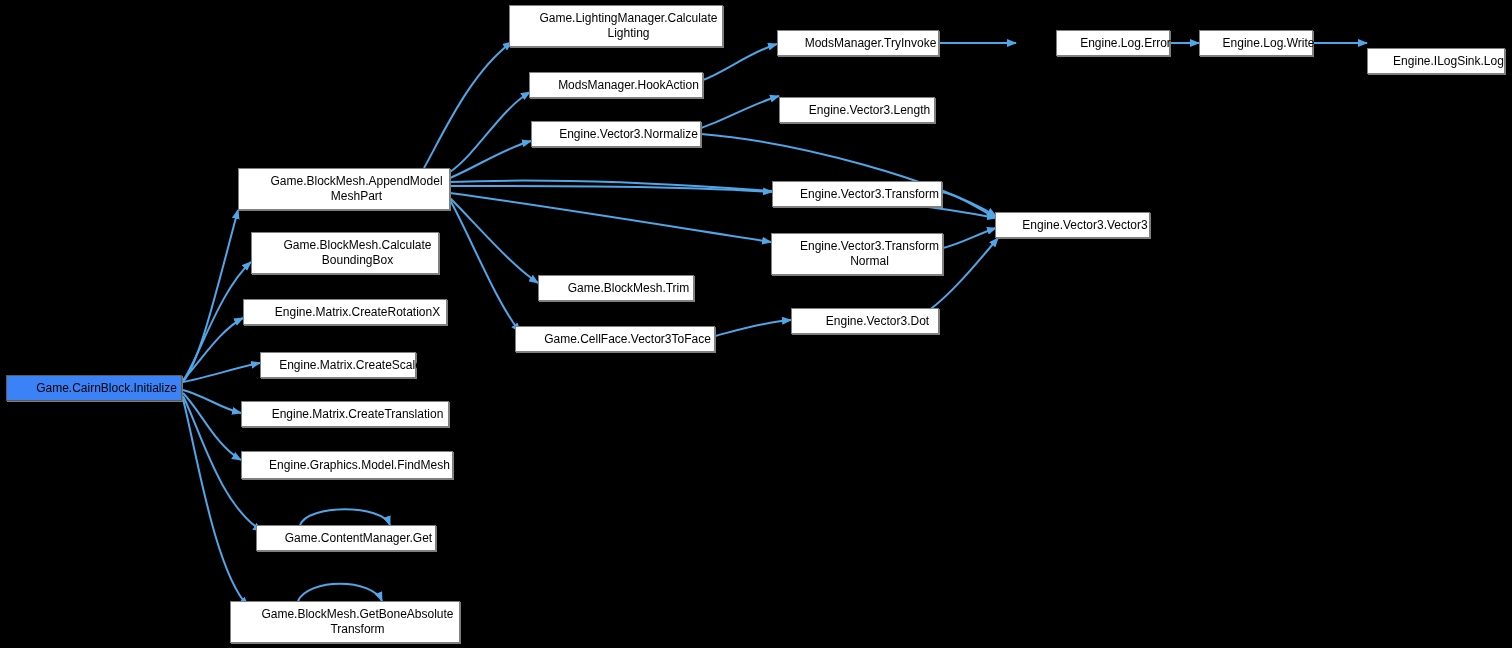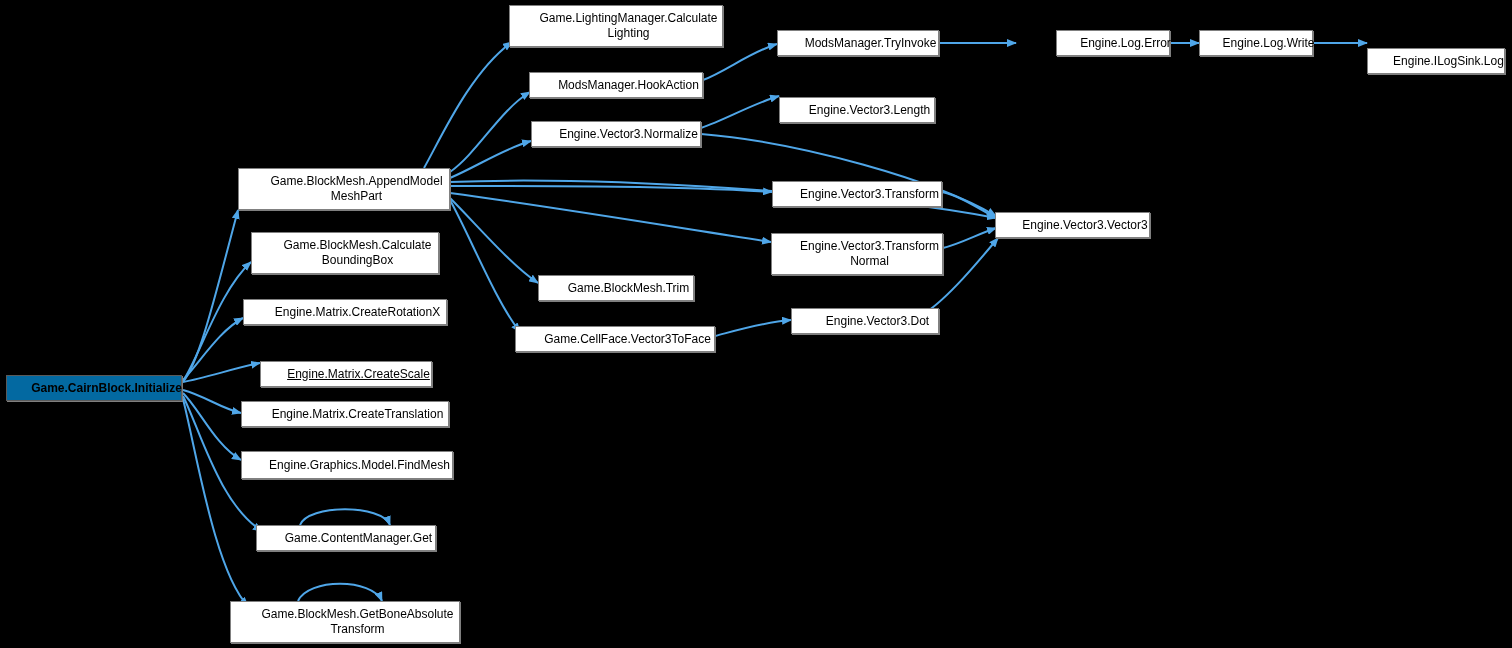--- a/index.html
+++ b/index.html
@@ -35,23 +35,22 @@
     text-align: center;
     color: #000000;
     font-size: 12px;
     line-height: 15px;
     letter-spacing: 0px;
     white-space: pre-line;
     z-index: 2;
     padding-left: 25px;
   }
   .node.root {
-    background: #0369a1;
+    background: #3b82f6;
     border: 1px solid #5a5a5a;
-    font-weight: bold;
   }
 </style>
 </head>
 <body>
 
 <div id="canvas">
 
   <svg class="edges" xmlns="http://www.w3.org/2000/svg">
     <defs>
       <marker id="arrowhead" markerWidth="10" markerHeight="8" refX="9" refY="4" orient="auto" markerUnits="userSpaceOnUse">
@@ -90,21 +89,21 @@
       </g>
   </svg>
 
   <div id="node-layer">
       <div class="node root" style="left: 6px; top: 375px; width: 176px; height: 26px;">Game.CairnBlock.Initialize</div>
       <div class="node" style="left: 238px; top: 168px; width: 212px; height: 42px;">Game.BlockMesh.AppendModel
 MeshPart</div>
       <div class="node" style="left: 251px; top: 232px; width: 188px; height: 42px;">Game.BlockMesh.Calculate
 BoundingBox</div>
       <div class="node" style="left: 243px; top: 299px; width: 204px; height: 26px;">Engine.Matrix.CreateRotationX</div>
-      <div class="node" style="left: 260px; top: 361px; width: 172px; height: 26px; text-decoration: underline;">Engine.Matrix.CreateScale</div>
+      <div class="node" style="left: 260px; top: 352px; width: 156px; height: 26px;">Engine.Matrix.CreateScale</div>
       <div class="node" style="left: 241px; top: 401px; width: 208px; height: 26px;">Engine.Matrix.CreateTranslation</div>
       <div class="node" style="left: 241px; top: 451px; width: 212px; height: 28px;">Engine.Graphics.Model.FindMesh</div>
       <div class="node" style="left: 256px; top: 525px; width: 180px; height: 26px;">Game.ContentManager.Get</div>
       <div class="node" style="left: 230px; top: 601px; width: 230px; height: 42px;">Game.BlockMesh.GetBoneAbsolute
 Transform</div>
       <div class="node" style="left: 509px; top: 5px; width: 214px; height: 42px;">Game.LightingManager.Calculate
 Lighting</div>
       <div class="node" style="left: 529px; top: 72px; width: 174px; height: 26px;">ModsManager.HookAction</div>
       <div class="node" style="left: 531px; top: 121px; width: 170px; height: 26px;">Engine.Vector3.Normalize</div>
       <div class="node" style="left: 538px; top: 275px; width: 156px; height: 26px;">Game.BlockMesh.Trim</div>

